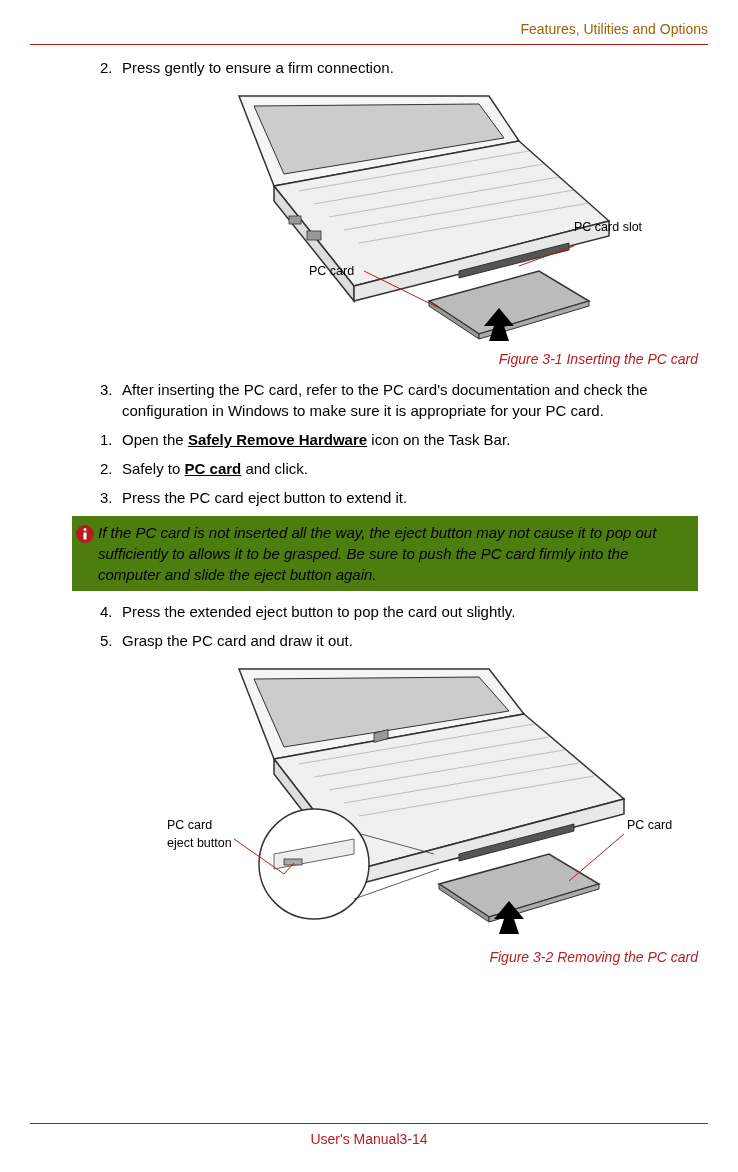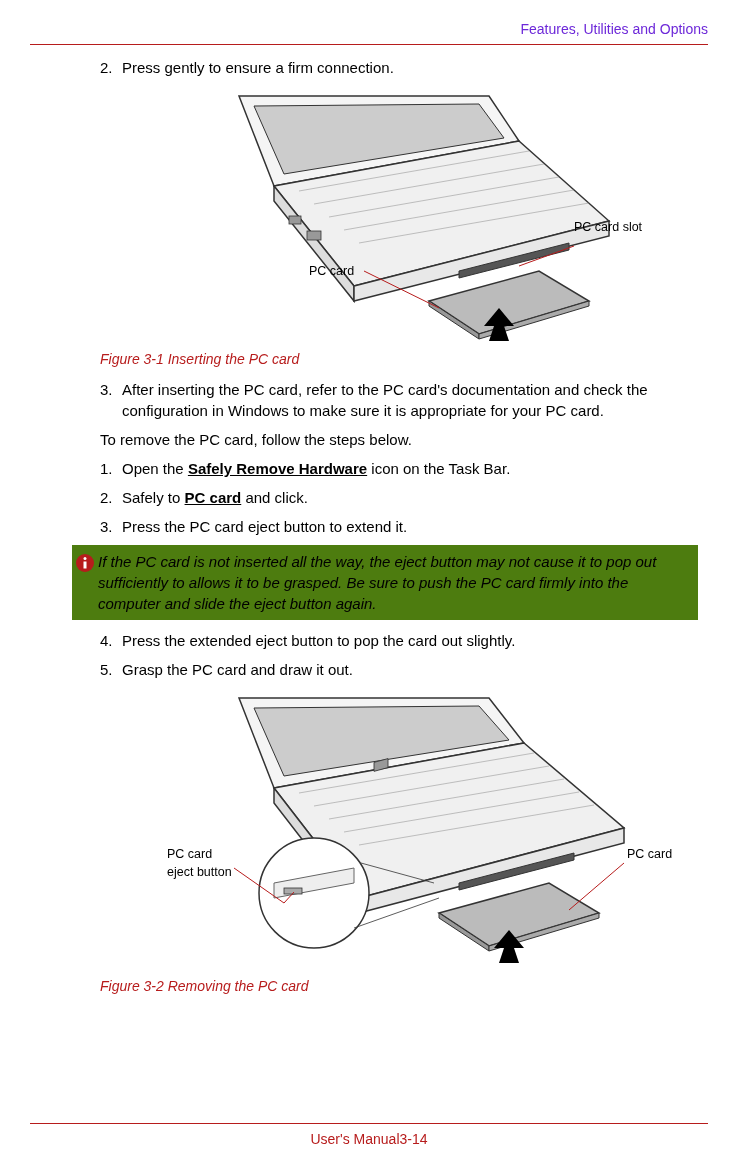--- a/index.html
+++ b/index.html
@@ -15,21 +15,21 @@
       font-size: 15px;
       line-height: 1.4;
       color: #000;
       background: #fff;
     }
     .header {
       border-bottom: 1.5px solid #b71c1c;
       padding-bottom: 4px;
       margin-bottom: 12px;
       text-align: right;
-      color: #6d28d9;
+      color: #a16207;
       font-size: 14px;
     }
     .content {
       padding-left: 70px;
       padding-right: 10px;
     }
     .numbered-item {
       display: flex;
       margin-bottom: 8px;
     }
@@ -40,21 +40,21 @@
       flex: 1;
     }
     .figure-block {
       text-align: center;
       margin: 8px 0 6px 0;
     }
     .figure-caption {
       color: #b71c1c;
       font-style: italic;
       font-size: 14px;
-      text-align: left;
+      text-align: right;
       margin-top: 4px;
       margin-bottom: 10px;
     }
     .illustration {
       position: relative;
       display: inline-block;
       text-align: left;
     }
     .laptop-svg {
       display: block;
@@ -164,21 +164,20 @@
     </div>
     <div class="figure-caption">Figure 3-1 Inserting the PC card</div>
   </div>
 
   <div class="numbered-item">
     <div class="num">3.</div>
     <div class="txt">After inserting the PC card, refer to the PC card's documentation and check the configuration in Windows to make sure it is appropriate for your PC card.</div>
   </div>
 
 
-  <div class="intro-text">To remove the PC card, follow the steps below.</div>
 
   <div class="numbered-item">
     <div class="num">1.</div>
     <div class="txt">
       <span>Open the </span><span class="bold">Safely Remove Hardware</span><span> icon on the Task Bar.</span>
     </div>
   </div>
 
   <div class="numbered-item">
     <div class="num">2.</div>

